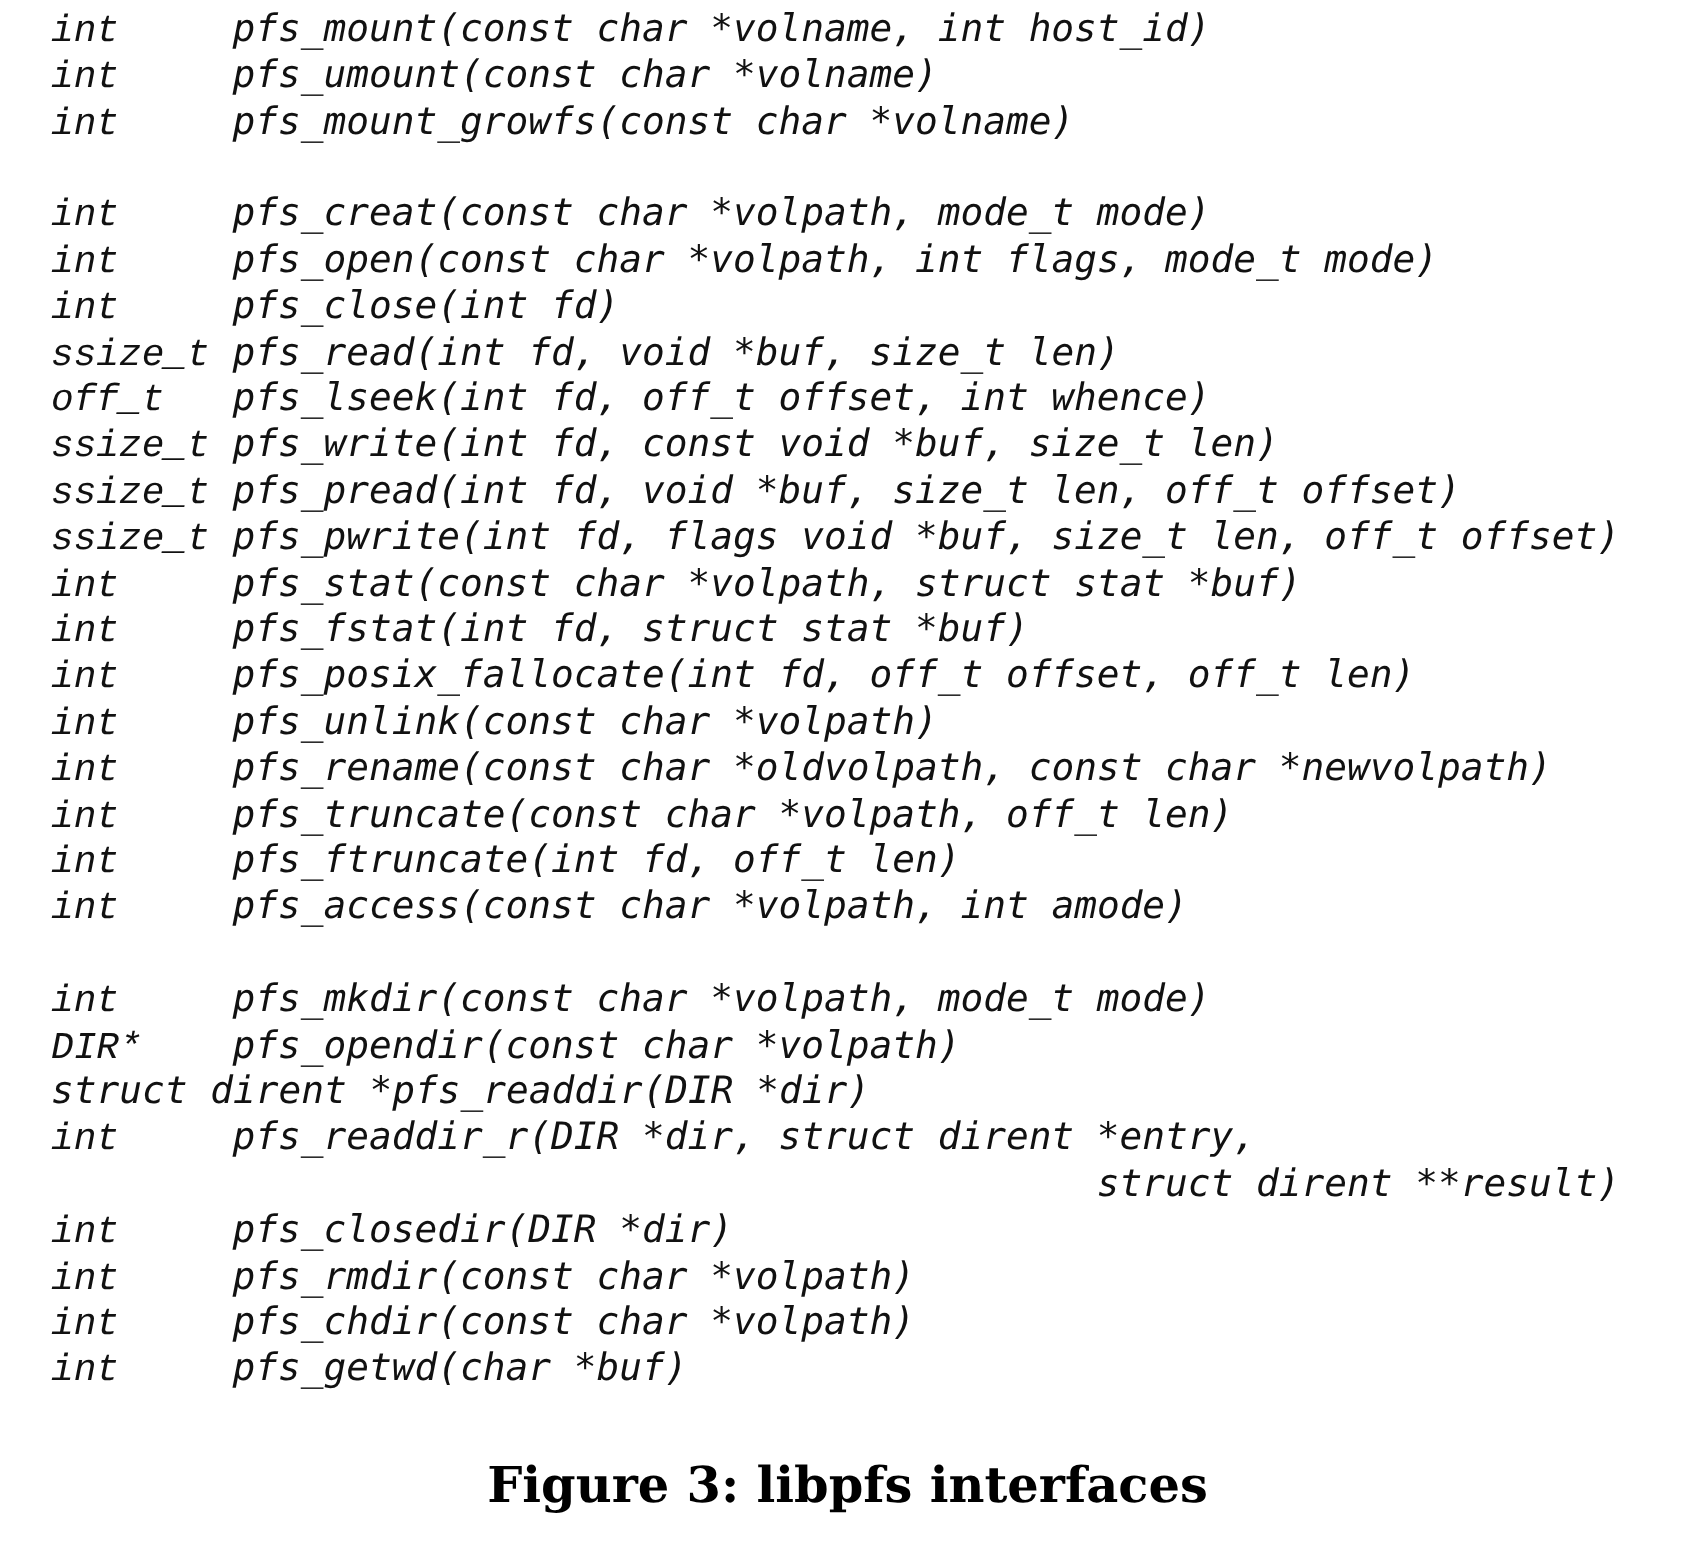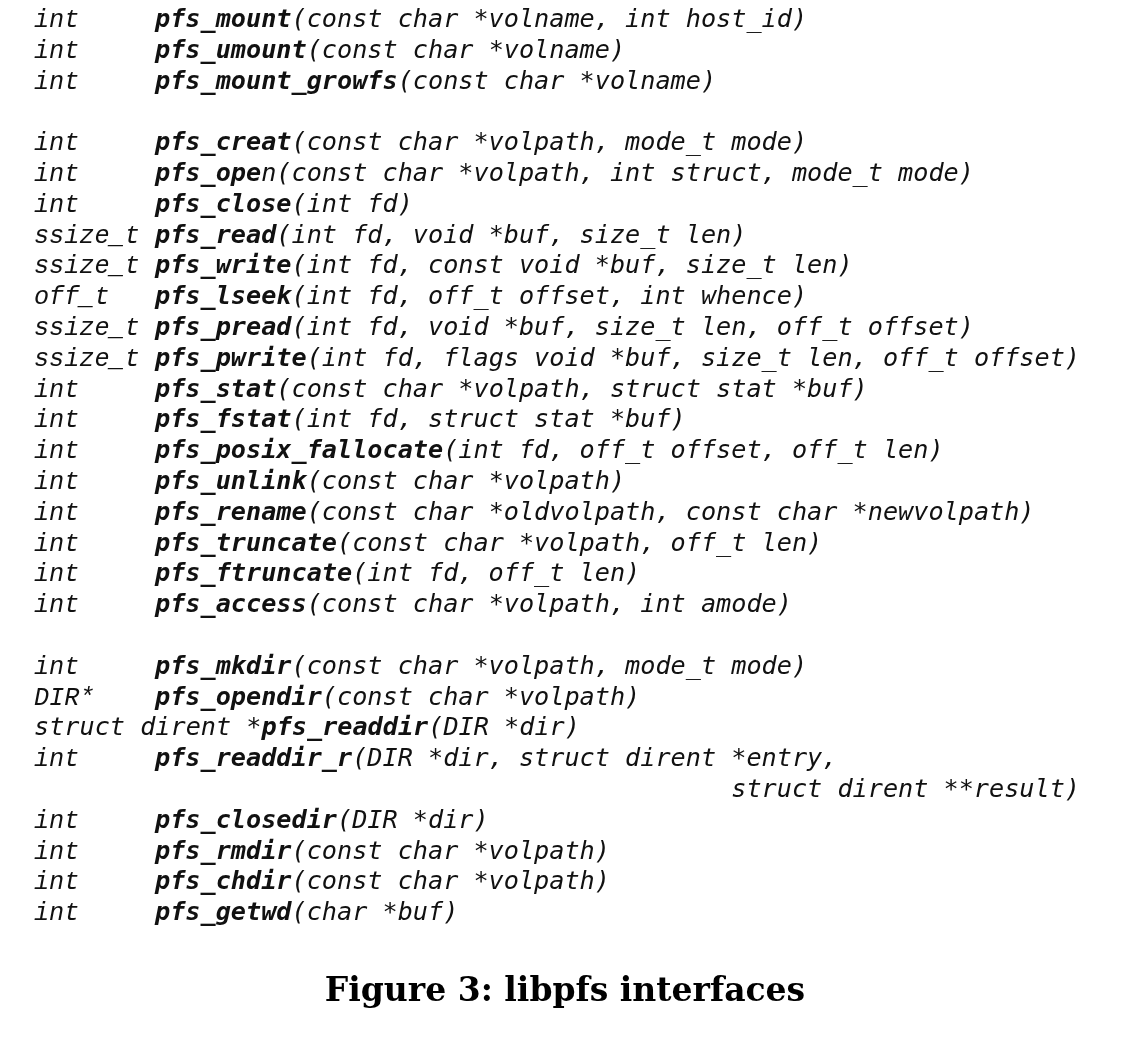--- a/index.html
+++ b/index.html
@@ -10,44 +10,44 @@
     font-style: italic;
     font-size: 25.2px;
     line-height: 30.8px;
     color: #111111;
     letter-spacing: 0px;
   }
   .line { white-space: pre; height: 30.8px; }
   .gap { height: 30.8px; }
   .cont { white-space: pre; height: 30.8px; text-align: right; }
   .ret { display: inline-block; width: 121px; font-family: Liberation Mono, monospace; }
-  .fn { font-weight: bold; }
+  .fn { font-weight: normal; }
   .caption {
     position: absolute; left: 0; width: 1130px; top: 970px;
     text-align: center;
     font-family: "DejaVu Serif", serif;
     font-weight: bold;
     font-size: 33px;
     color: #000;
   }
 </style>
 </head>
 <body>
 
 <div id="listing">
     <div class="line"><span class="ret">int</span><span class="fn">pfs_mount</span><span>(const char *volname, int host_id)</span></div>
     <div class="line"><span class="ret">int</span><span class="fn">pfs_umount</span><span>(const char *volname)</span></div>
     <div class="line"><span class="ret">int</span><span class="fn">pfs_mount_growfs</span><span>(const char *volname)</span></div>
     <div class="gap"></div>
     <div class="line"><span class="ret">int</span><span class="fn">pfs_creat</span><span>(const char *volpath, mode_t mode)</span></div>
-    <div class="line"><span class="ret">int</span><span class="fn">pfs_ope</span><span>n</span><span>(const char *volpath, int struct, mode_t mode)</span></div>
+    <div class="line"><span class="ret">int</span><span class="fn">pfs_ope</span><span>n</span><span>(const char *volpath, int flags, mode_t mode)</span></div>
     <div class="line"><span class="ret">int</span><span class="fn">pfs_close</span><span>(int fd)</span></div>
     <div class="line"><span class="ret">ssize_t</span><span class="fn">pfs_read</span><span>(int fd, void *buf, size_t len)</span></div>
+    <div class="line"><span class="ret">off_t</span><span class="fn">pfs_lseek</span><span>(int fd, off_t offset, int whence)</span></div>
     <div class="line"><span class="ret">ssize_t</span><span class="fn">pfs_write</span><span>(int fd, const void *buf, size_t len)</span></div>
-    <div class="line"><span class="ret">off_t</span><span class="fn">pfs_lseek</span><span>(int fd, off_t offset, int whence)</span></div>
     <div class="line"><span class="ret">ssize_t</span><span class="fn">pfs_pread</span><span>(int fd, void *buf, size_t len, off_t offset)</span></div>
     <div class="line"><span class="ret">ssize_t</span><span class="fn">pfs_pwrite</span><span>(int fd, flags void *buf, size_t len, off_t offset)</span></div>
     <div class="line"><span class="ret">int</span><span class="fn">pfs_stat</span><span>(const char *volpath, struct stat *buf)</span></div>
     <div class="line"><span class="ret">int</span><span class="fn">pfs_fstat</span><span>(int fd, struct stat *buf)</span></div>
     <div class="line"><span class="ret">int</span><span class="fn">pfs_posix_fallocate</span><span>(int fd, off_t offset, off_t len)</span></div>
     <div class="line"><span class="ret">int</span><span class="fn">pfs_unlink</span><span>(const char *volpath)</span></div>
     <div class="line"><span class="ret">int</span><span class="fn">pfs_rename</span><span>(const char *oldvolpath, const char *newvolpath)</span></div>
     <div class="line"><span class="ret">int</span><span class="fn">pfs_truncate</span><span>(const char *volpath, off_t len)</span></div>
     <div class="line"><span class="ret">int</span><span class="fn">pfs_ftruncate</span><span>(int fd, off_t len)</span></div>
     <div class="line"><span class="ret">int</span><span class="fn">pfs_access</span><span>(const char *volpath, int amode)</span></div>

